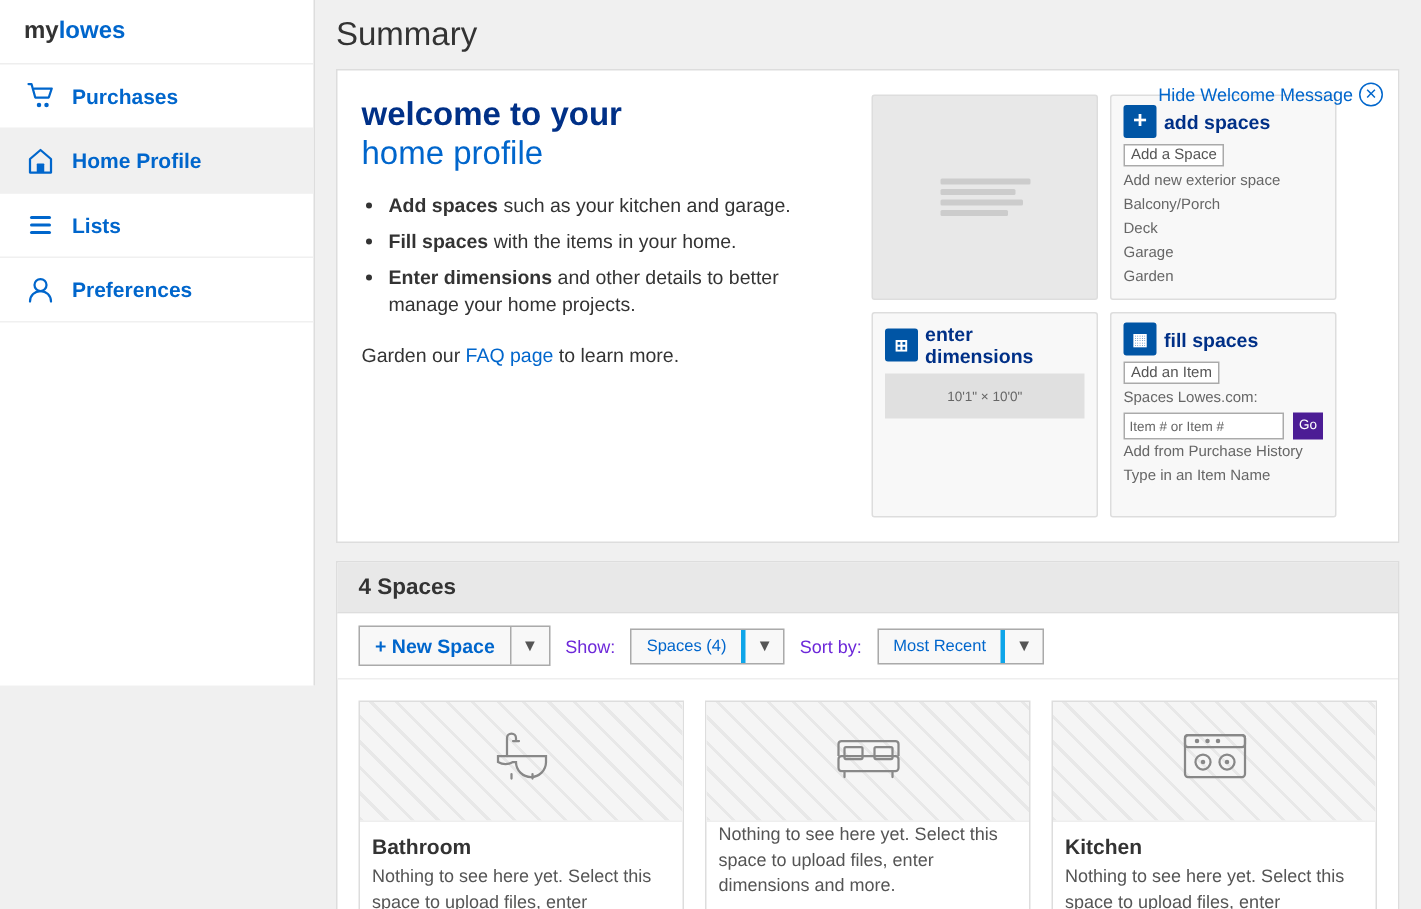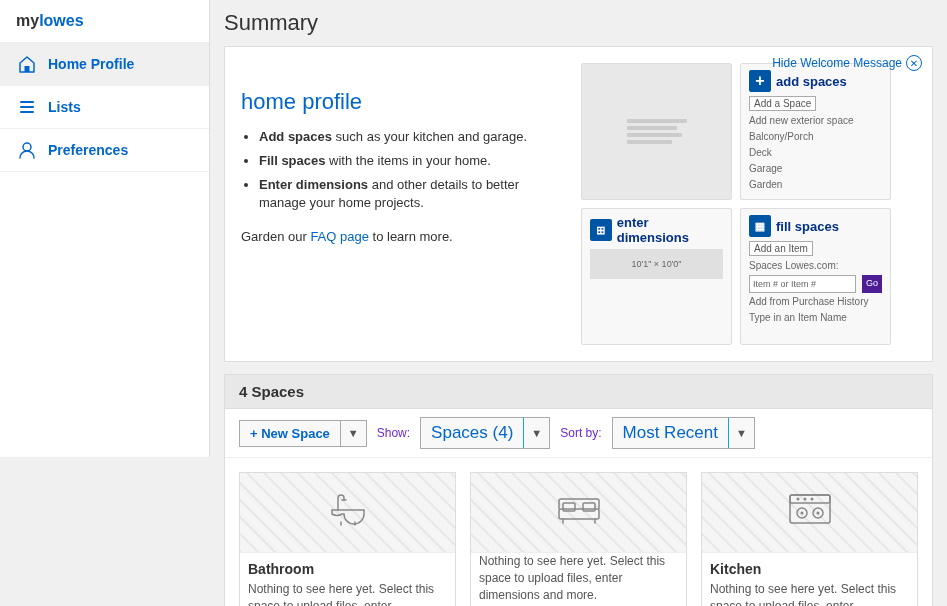--- a/index.html
+++ b/index.html
@@ -241,23 +241,23 @@
     }
     .filter-dropdown {
       display: flex;
       align-items: center;
       border: 1px solid #aaa;
       background: #f8f8f8;
       cursor: pointer;
     }
     .filter-main {
       padding: 5px 10px;
-      font-size: 17px;
+      font-size: 11px;
       color: #0066cc;
-      border-right: 1px solid #0ea5e9;
+      border-right: 3px solid #0ea5e9;
     }
     .filter-arrow {
       padding: 5px 7px;
       font-size: 11px;
       color: #555;
     }
 
     
     .spaces-cards {
       display: flex;
@@ -311,20 +311,30 @@
     }
   </style>
 </head>
 <body>
 
 <div class="sidebar">
   <div class="sidebar-brand">
     <span class="my">my</span><span class="lowes">lowes</span>
   </div>
 
+  <div class="sidebar-nav-item">
+    <div class="sidebar-icon">
+      <svg width="18" height="18" viewBox="0 0 18 18" fill="none">
+        <path d="M1 1h2l2.5 9h9l2-6H5" stroke="#0066cc" stroke-width="1.5" stroke-linecap="round" stroke-linejoin="round" fill="none"></path>
+        <circle cx="8" cy="15" r="1.5" fill="#0066cc"></circle>
+        <circle cx="13" cy="15" r="1.5" fill="#0066cc"></circle>
+      </svg>
+    </div>
+    <span>Purchases</span>
+  </div>
 
   <div class="sidebar-nav-item active">
     <div class="sidebar-icon">
       <svg width="18" height="18" viewBox="0 0 18 18" fill="none">
         <path d="M2 8L9 2l7 6v9H2V8z" stroke="#0066cc" stroke-width="1.5" stroke-linejoin="round" fill="none"></path>
         <rect x="6.5" y="11" width="5" height="6" fill="#0066cc" rx="0.5"></rect>
       </svg>
     </div>
     <span>Home Profile</span>
   </div>
@@ -355,21 +365,21 @@
   <h1 class="main-title">Summary</h1>
 
   <div class="welcome-panel">
     <div class="hide-welcome">
       <span>Hide Welcome Message</span>
       <span style="width:16px;height:16px;border-radius:50%;border:1.5px solid #0066cc;display:inline-flex;align-items:center;justify-content:center;font-size:10px;color:#0066cc;">✕</span>
     </div>
     <div class="welcome-panel-inner">
       <div class="welcome-text">
         <h2>
-          <br>
+          <span>welcome to your</span><br>
           <span class="normal">home profile</span>
         </h2>
         <ul>
           <li><strong>Add spaces</strong> such as your kitchen and garage.</li>
           <li><strong>Fill spaces</strong> with the items in your home.</li>
           <li><strong>Enter dimensions</strong> and other details to better manage your home projects.</li>
         </ul>
         <div class="welcome-faq">
           <span>Garden our </span><a href="#">FAQ page</a><span> to learn more.</span>
         </div>

